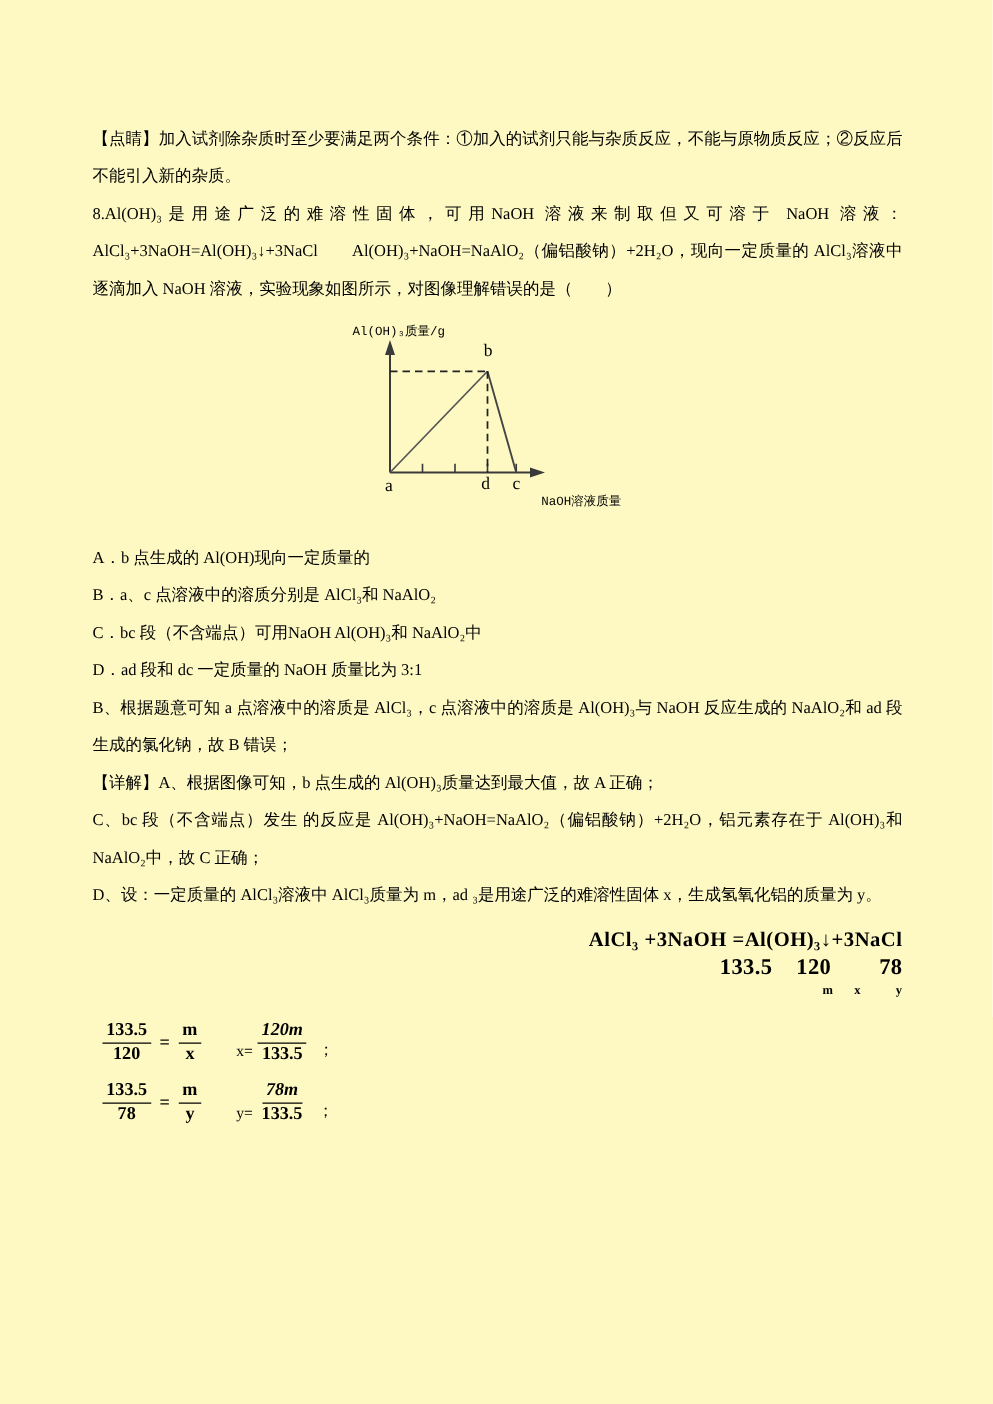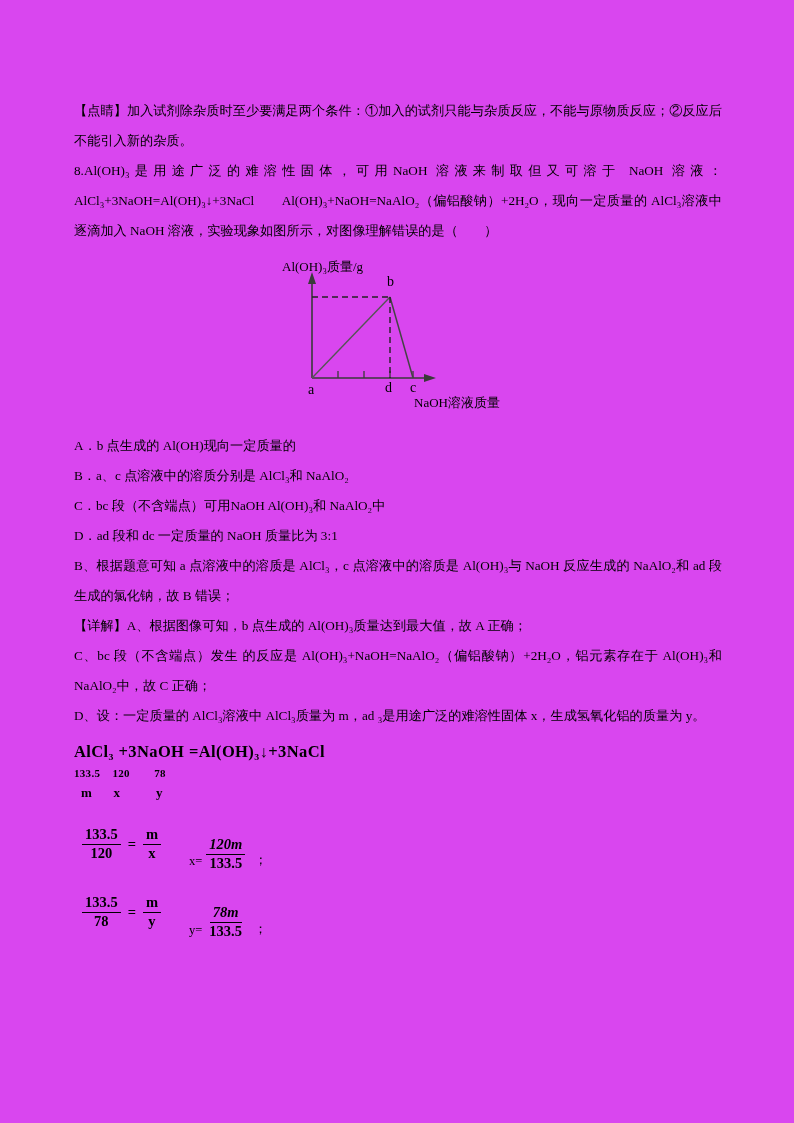--- a/index.html
+++ b/index.html
@@ -13,21 +13,21 @@
     position: relative;
     font-family: "Liberation Serif", "DejaVu Serif", serif;
     color: #000000;
     overflow: hidden;
   }
   .page {
     position: absolute;
     left: 0; top: 0;
     width: 794px;
     height: 1123px;
-    background: #d946ef;
+    background: #fef9c3;
   }
   .content {
     position: absolute;
     left: 74px;
     top: 96px;
     width: 648px;
   }
   p.para {
     margin: 0 0 0 0;
     font-size: 13.2px;
@@ -41,56 +41,57 @@
   .chart-wrap {
     position: relative;
     width: 648px;
     height: 175px;
     margin: 6px 0 4px 0;
   }
   .chart-svg { position: absolute; left: 0; top: 0; }
 
   .chlabel {
     position: absolute;
-    font-family: Liberation Serif, serif;
-    font-size: 13px;
+    font-family: Liberation Mono, monospace;
+    font-size: 10px;
     color: #000;
     white-space: nowrap;
   }
   .ptlabel {
     position: absolute;
     font-family: "Liberation Serif", "DejaVu Serif", serif;
     font-size: 14px;
     color: #000;
   }
 
   
   .eqn-block {
     position: relative;
     margin-top: 10px;
     margin-left: 0px;
     font-family: "Liberation Serif", "DejaVu Serif", serif;
+    text-align: right;
   }
   .eqn-line {
     font-weight: bold;
     font-size: 16.5px;
     letter-spacing: 0.4px;
     line-height: 22px;
     white-space: pre;
   }
   .eqn-masses {
     font-weight: bold;
-    font-size: 11px;
+    font-size: 18px;
     line-height: 20px;
     white-space: pre;
     letter-spacing: 0.3px;
   }
   .eqn-vars {
     font-weight: bold;
-    font-size: 13px;
+    font-size: 10px;
     line-height: 20px;
     white-space: pre;
     letter-spacing: 0.3px;
   }
 
   
   .frac-row {
     display: flex;
     align-items: center;
     margin-top: 14px;
@@ -125,21 +126,21 @@
     padding-left: 26px;
     padding-right: 2px;
   }
   .semi {
     font-weight: normal;
     font-size: 13px;
     align-self: flex-end;
     padding-bottom: 2px;
     padding-left: 7px;
   }
-  .ital { font-style: italic; margin-top: 20px; }
+  .ital { font-style: italic; }
 </style>
 </head>
 <body>
 
 <div class="page">
   <div class="content">
 
     <p class="para">
       <span>【点睛】加入试剂除杂质时至少要满足两个条件：①加入的试剂只能与杂质反应，不能与原物质反应；②反应后不能引入新的杂质。</span>
     </p>
@@ -165,21 +166,21 @@
         <line x1="238" y1="126" x2="316" y2="45" stroke="#555555" stroke-width="1.4"></line>
 
         <line x1="316" y1="45" x2="339" y2="126" stroke="#444444" stroke-width="1.5"></line>
 
         <line x1="238" y1="45" x2="316" y2="45" stroke="#222222" stroke-width="1.4" stroke-dasharray="6,4"></line>
 
         <line x1="316" y1="45" x2="316" y2="126" stroke="#222222" stroke-width="1.4" stroke-dasharray="6,4"></line>
       </svg>
 
       <span class="chlabel" style="left:208px; top:6px;">Al(OH)₃质量/g</span>
-      <span class="chlabel" style="left:340px; top:142px;">NaOH溶液质量</span>
+      <span class="chlabel" style="left:359px; top:142px;">NaOH溶液质量</span>
 
       <span class="ptlabel" style="left:313px; top:22px;">b</span>
       <span class="ptlabel" style="left:234px; top:130px;">a</span>
       <span class="ptlabel" style="left:311px; top:128px;">d</span>
       <span class="ptlabel" style="left:336px; top:128px;">c</span>
     </div>
 
     <p class="para">
       <span>A．b 点生成的 Al(OH)现向一定质量的</span>
     </p>

